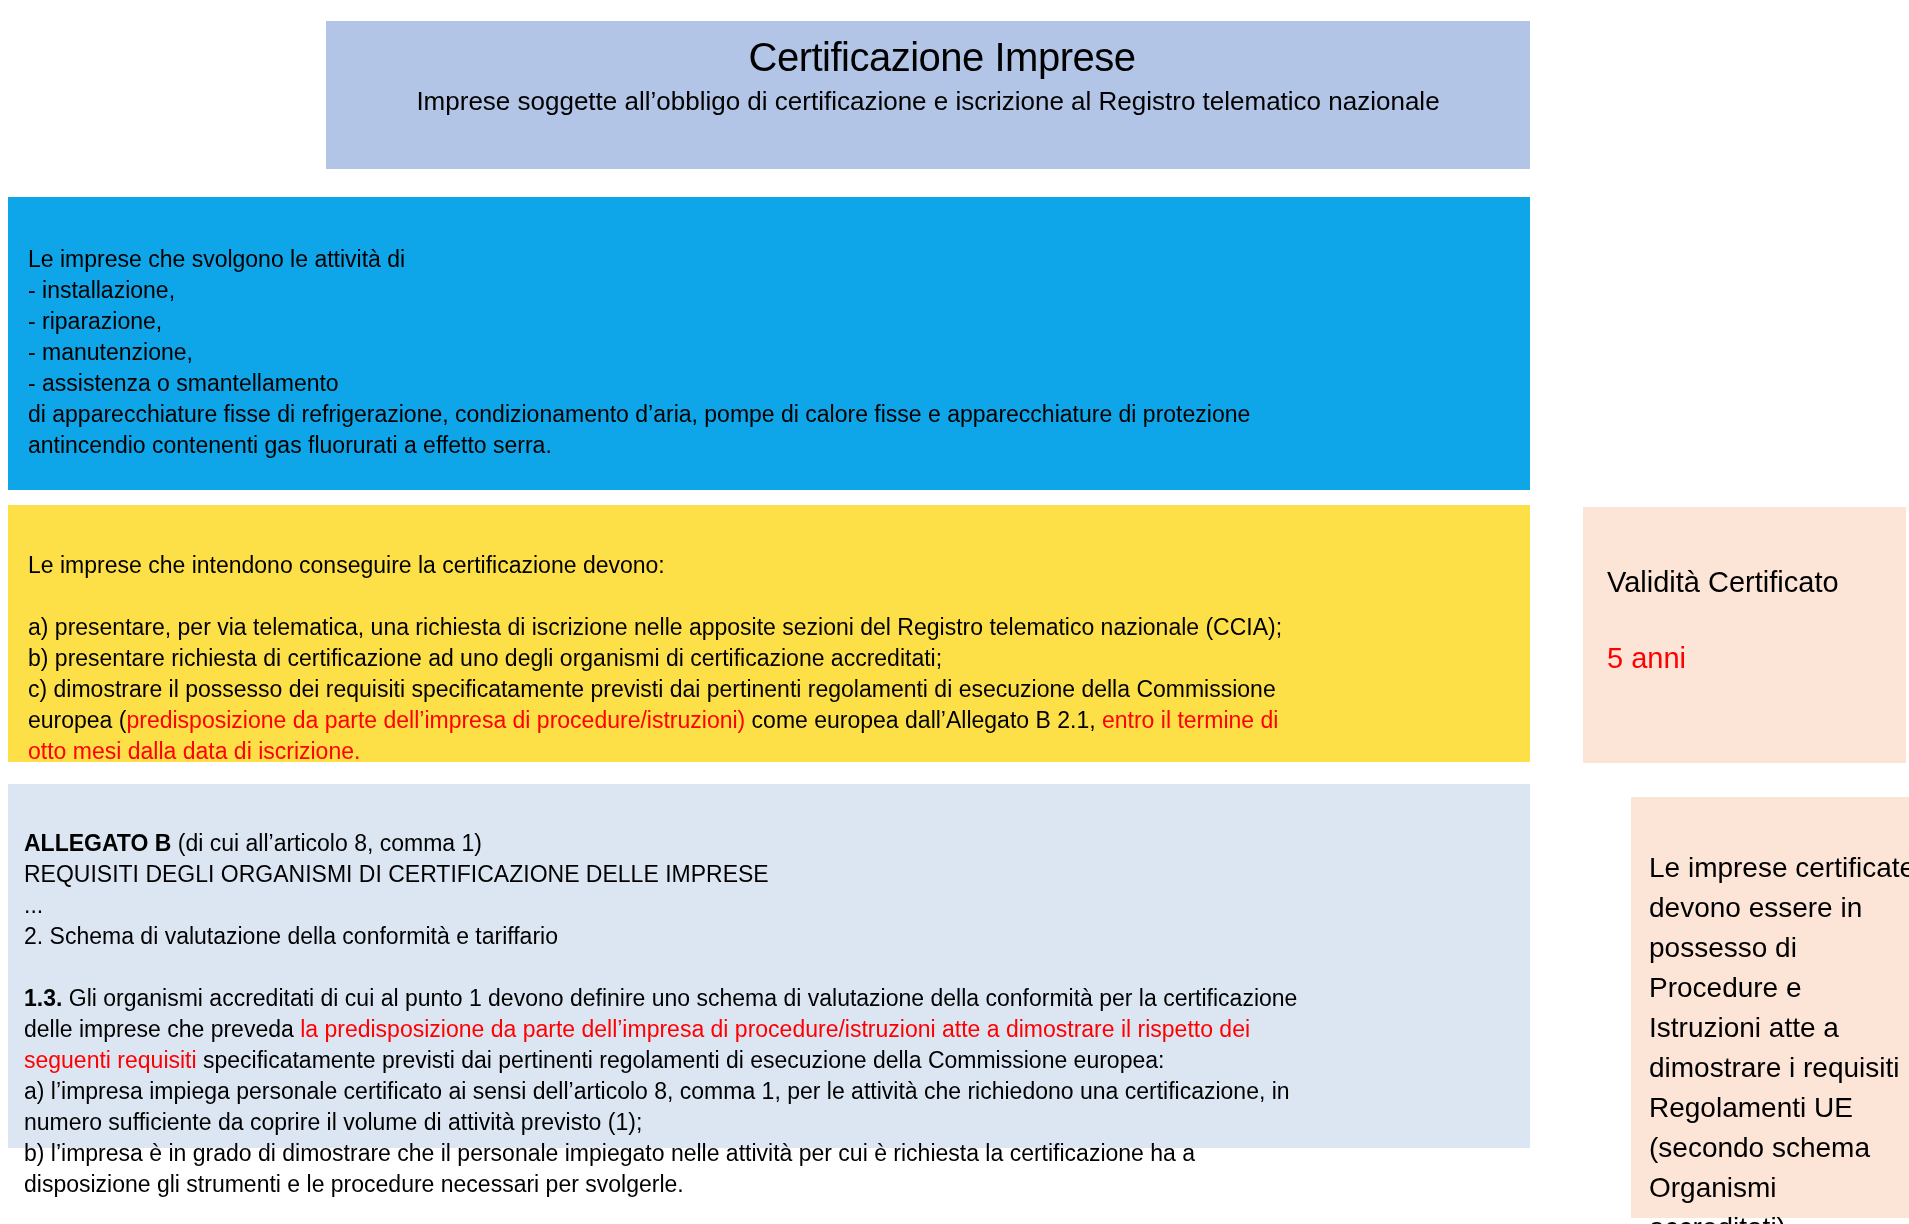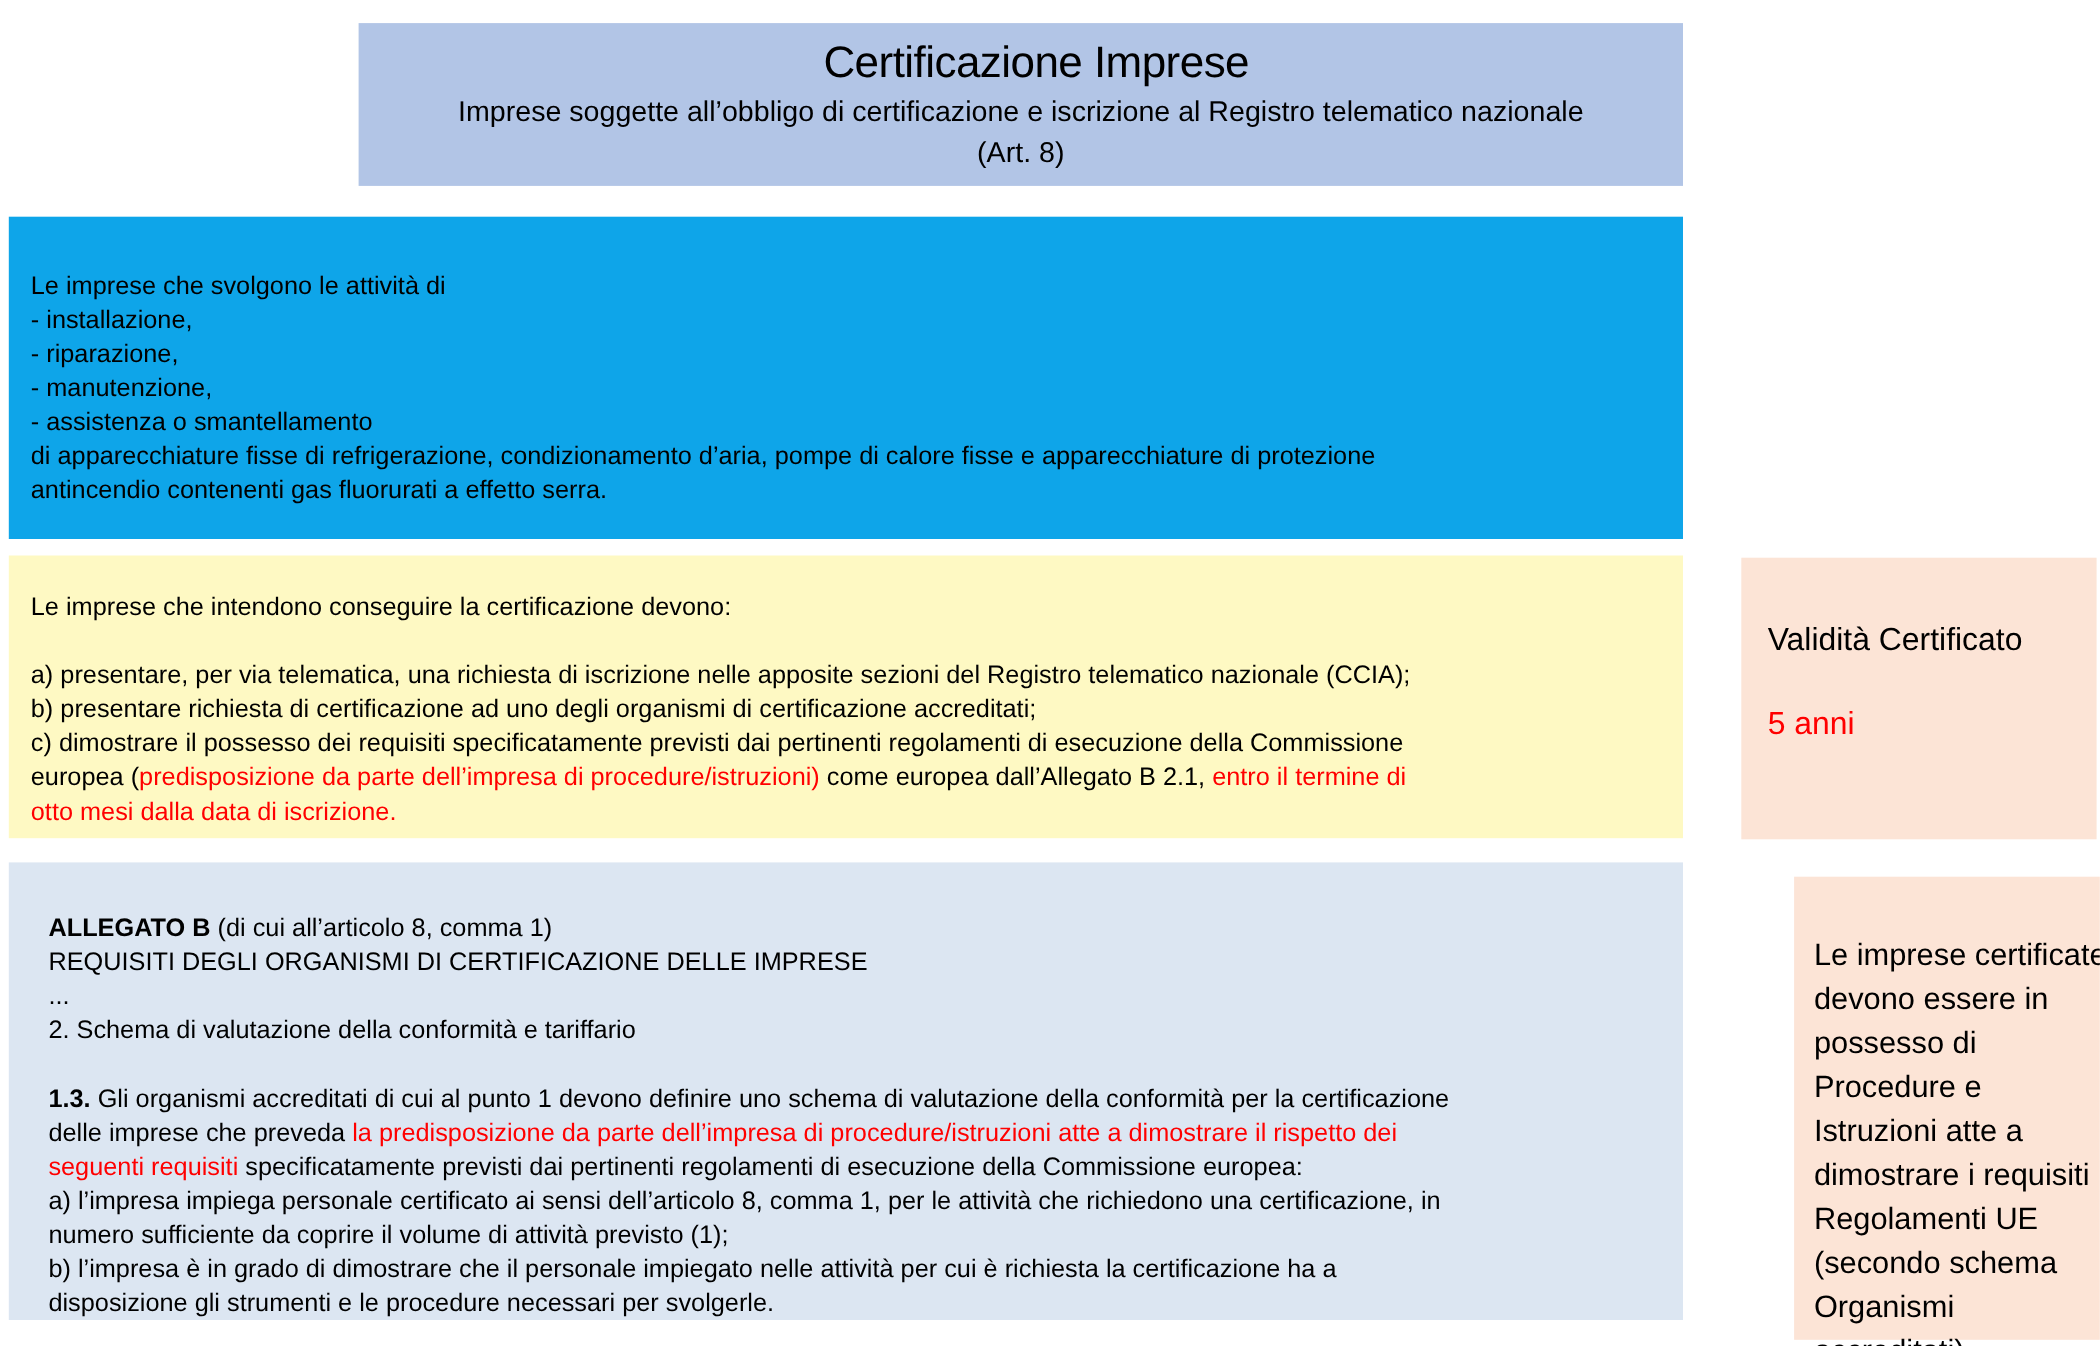--- a/index.html
+++ b/index.html
@@ -44,29 +44,29 @@
   }
   .activities-box {
     left: 8px; top: 197px; width: 1522px; height: 293px;
     background: #0ea5e9;
     padding: 16px 24px 16px 20px;
     font-size: 23px;
     line-height: 31px;
   }
   .certification-box {
     left: 8px; top: 505px; width: 1522px; height: 257px;
-    background: #fef9c3;
-    padding: 0 24px 13px 20px;
+    background: #fde047;
+    padding: 14px 24px 13px 20px;
     font-size: 23px;
     line-height: 31px;
   }
   .allegato-box {
-    left: 8px; top: 784px; width: 1522px; height: 416px;
+    left: 8px; top: 784px; width: 1522px; height: 364px;
     background: #dce6f2;
-    padding: 13px 24px 13px 36px;
+    padding: 13px 24px 13px 16px;
     font-size: 23px;
     line-height: 31px;
   }
   .validity-box {
     left: 1583px; top: 507px; width: 323px; height: 256px;
     background: #fce4d6;
     padding: 18px 14px 16px 24px;
     font-size: 29px;
     line-height: 38px;
   }
@@ -85,21 +85,20 @@
   .b { font-weight: bold; }
 </style>
 </head>
 <body>
 
 <div class="page">
 
   <div class="panel header-box">
     <div class="slide-title">Certificazione Imprese</div>
     <div class="slide-subtitle">Imprese soggette all’obbligo di certificazione e iscrizione al Registro telematico nazionale</div>
-    <div class="slide-article">(Art. 8)</div>
   </div>
 
   <div class="panel activities-box">
     <span>Le imprese che svolgono le attività di
 - installazione,
 - riparazione,
 - manutenzione,
 - assistenza o smantellamento
 di apparecchiature fisse di refrigerazione, condizionamento d’aria, pompe di calore fisse e apparecchiature di protezione
 antincendio contenenti gas fluorurati a effetto serra.</span>

